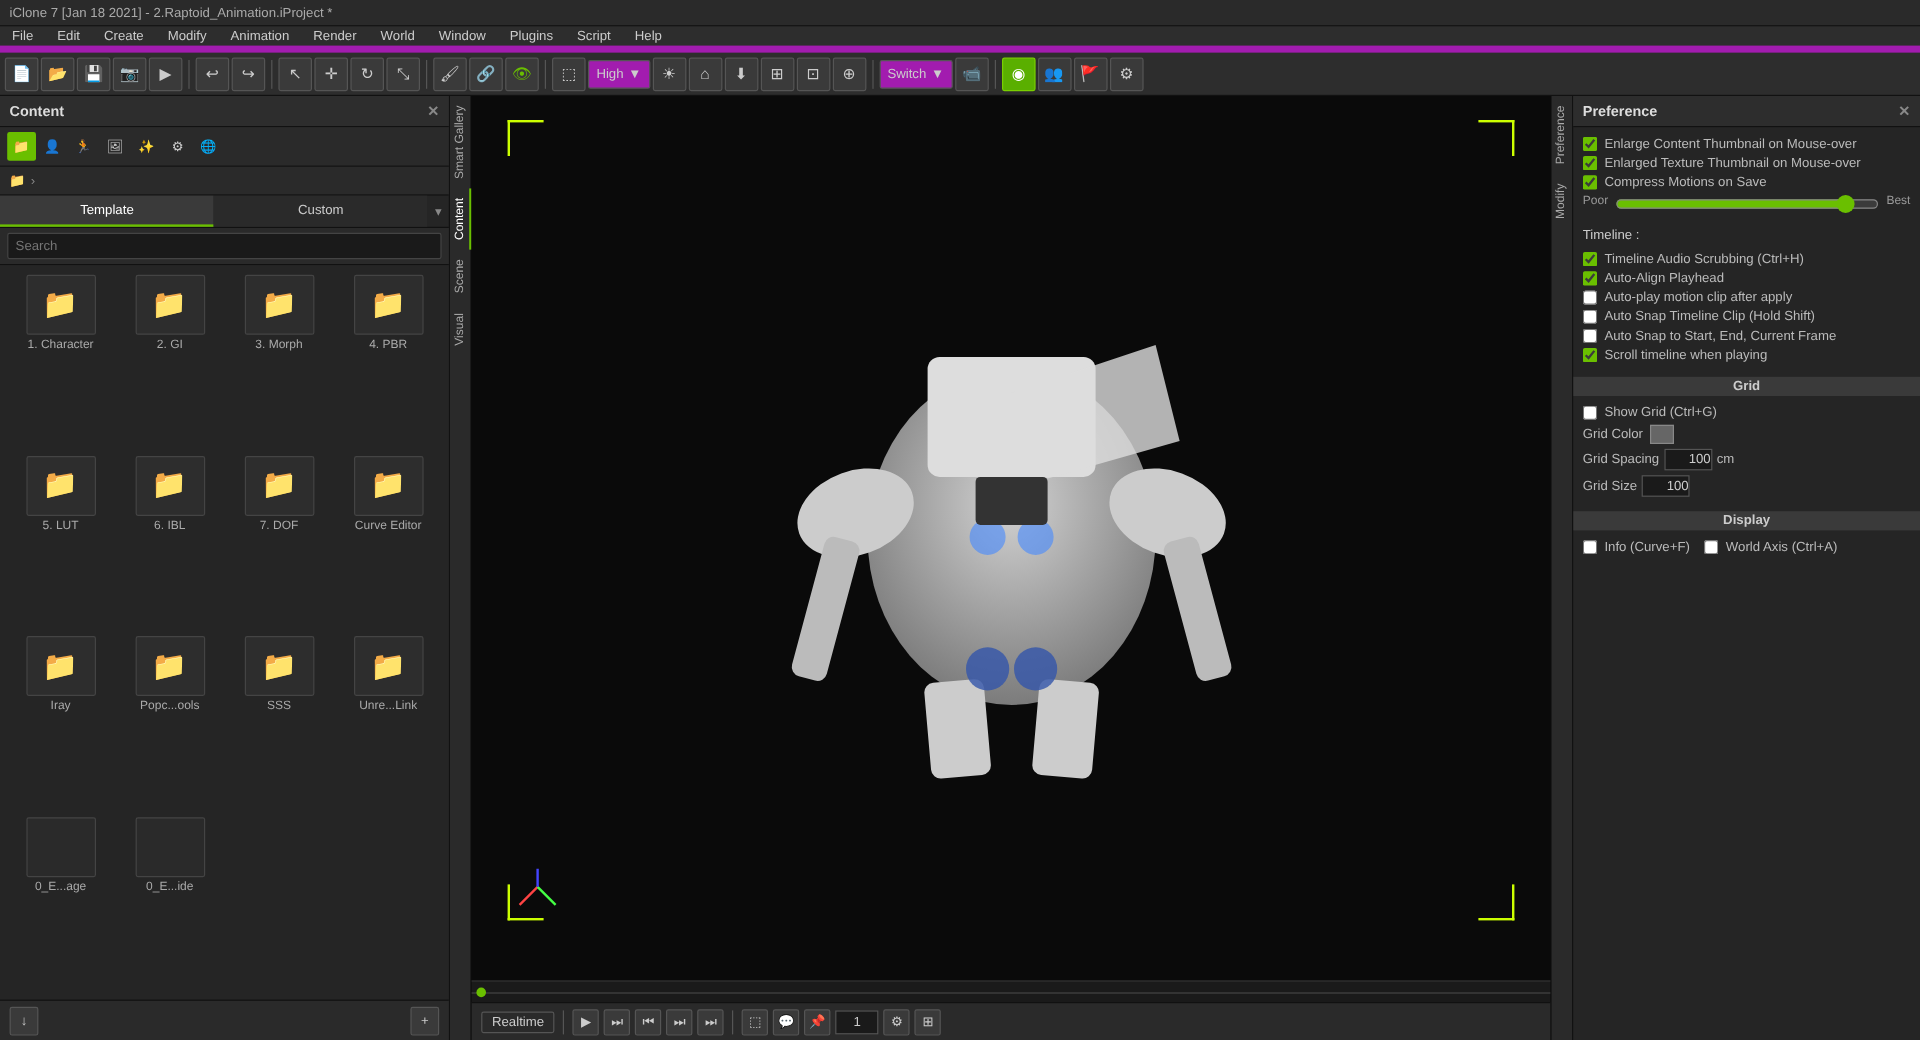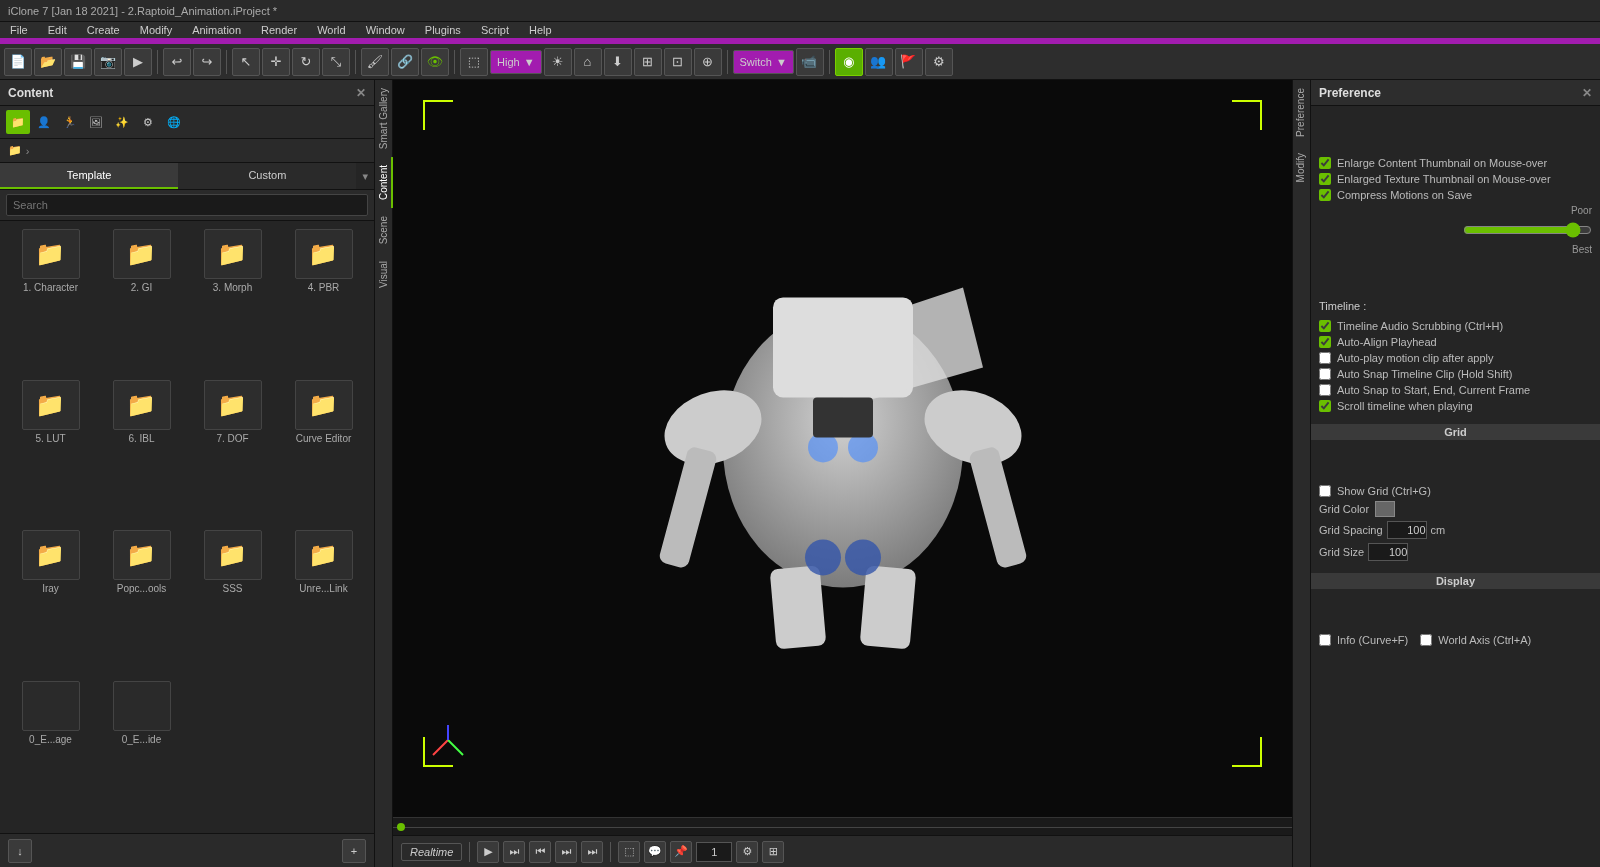--- a/index.html
+++ b/index.html
@@ -57,34 +57,34 @@
     #viewport-robot { position: absolute; top: 50%; left: 50%; transform: translate(-50%, -48%); width: 520px; height: 420px; }
     .vp-corner { position: absolute; width: 30px; height: 30px; border-color: #ccff00; border-style: solid; }
     .vp-corner.tl { top: 20px; left: 30px; border-width: 2px 0 0 2px; }
     .vp-corner.tr { top: 20px; right: 30px; border-width: 2px 2px 0 0; }
     .vp-corner.bl { bottom: 50px; left: 30px; border-width: 0 0 2px 2px; }
     .vp-corner.br { bottom: 50px; right: 30px; border-width: 0 2px 2px 0; }
 
     
     #playback { height: 32px; background: #2a2a2a; border-top: 1px solid #111; display: flex; align-items: center; padding: 0 8px; gap: 4px; }
     .play-btn { width: 22px; height: 22px; display: flex; align-items: center; justify-content: center; background: #3a3a3a; border: 1px solid #555; border-radius: 2px; cursor: pointer; color: #ccc; font-size: 11px; }
-    .play-mode { background: #2a2a2a; border: 1px solid #555; border-radius: 2px; padding: 2px 8px; font-size: 11px; color: #ccc; cursor: pointer; font-style: italic; }
+    .play-mode { background: #2a2a2a; border: 1px solid #555; border-radius: 2px; padding: 2px 8px; font-size: 11px; color: #ccc; cursor: pointer; }
     .play-sep { width: 1px; height: 20px; background: #555; margin: 0 3px; }
     .frame-input { width: 36px; height: 20px; background: #1a1a1a; border: 1px solid #555; color: #ccc; font-size: 11px; text-align: center; }
 
     
     #right-panel { width: 290px; background: #252525; border-left: 1px solid #111; display: flex; flex-direction: column; }
     #pref-header { background: #2d2d2d; height: 26px; display: flex; align-items: center; justify-content: space-between; padding: 0 8px; border-bottom: 1px solid #111; }
     #pref-header span { color: #ddd; font-size: 12px; font-weight: bold; }
     .right-content { flex: 1; overflow-y: auto; padding: 6px 8px; }
-    .pref-section { margin-bottom: 10px; margin-top: 43px; }
+    .pref-section { margin-bottom: 10px; }
     .pref-section-title { font-size: 11px; color: #ccc; margin-bottom: 6px; }
     .pref-check { display: flex; align-items: center; gap: 6px; padding: 2px 0; font-size: 11px; color: #bbb; }
     .pref-check input[type=checkbox] { width: 12px; height: 12px; accent-color: #6abf00; cursor: pointer; }
-    .slider-row { display: flex; align-items: flex-end; gap: 6px; padding: 2px 0; font-size: 10px; color: #999; flex-direction: column; }
+    .slider-row { display: flex; align-items: flex-start; gap: 6px; padding: 2px 0; font-size: 10px; color: #999; }
     .slider-row input[type=range] { flex: 1; accent-color: #6abf00; }
     .section-divider { background: #3a3a3a; color: #ccc; font-size: 11px; padding: 2px 6px; margin: 6px -8px; font-weight: bold; text-align: center; }
     .grid-color-row { display: flex; align-items: center; gap: 6px; padding: 2px 0; font-size: 11px; color: #bbb; }
     .color-swatch { width: 20px; height: 16px; background: #666; border: 1px solid #888; cursor: pointer; }
     .spin-row { display: flex; align-items: center; gap: 4px; padding: 2px 0; font-size: 11px; color: #bbb; }
     .spin-input { width: 40px; height: 18px; background: #1a1a1a; border: 1px solid #555; color: #ccc; font-size: 11px; text-align: right; }
     .display-check-row { display: flex; gap: 12px; flex-wrap: wrap; }
 
     
     #right-wrapper { display: flex; width: 290px; }

